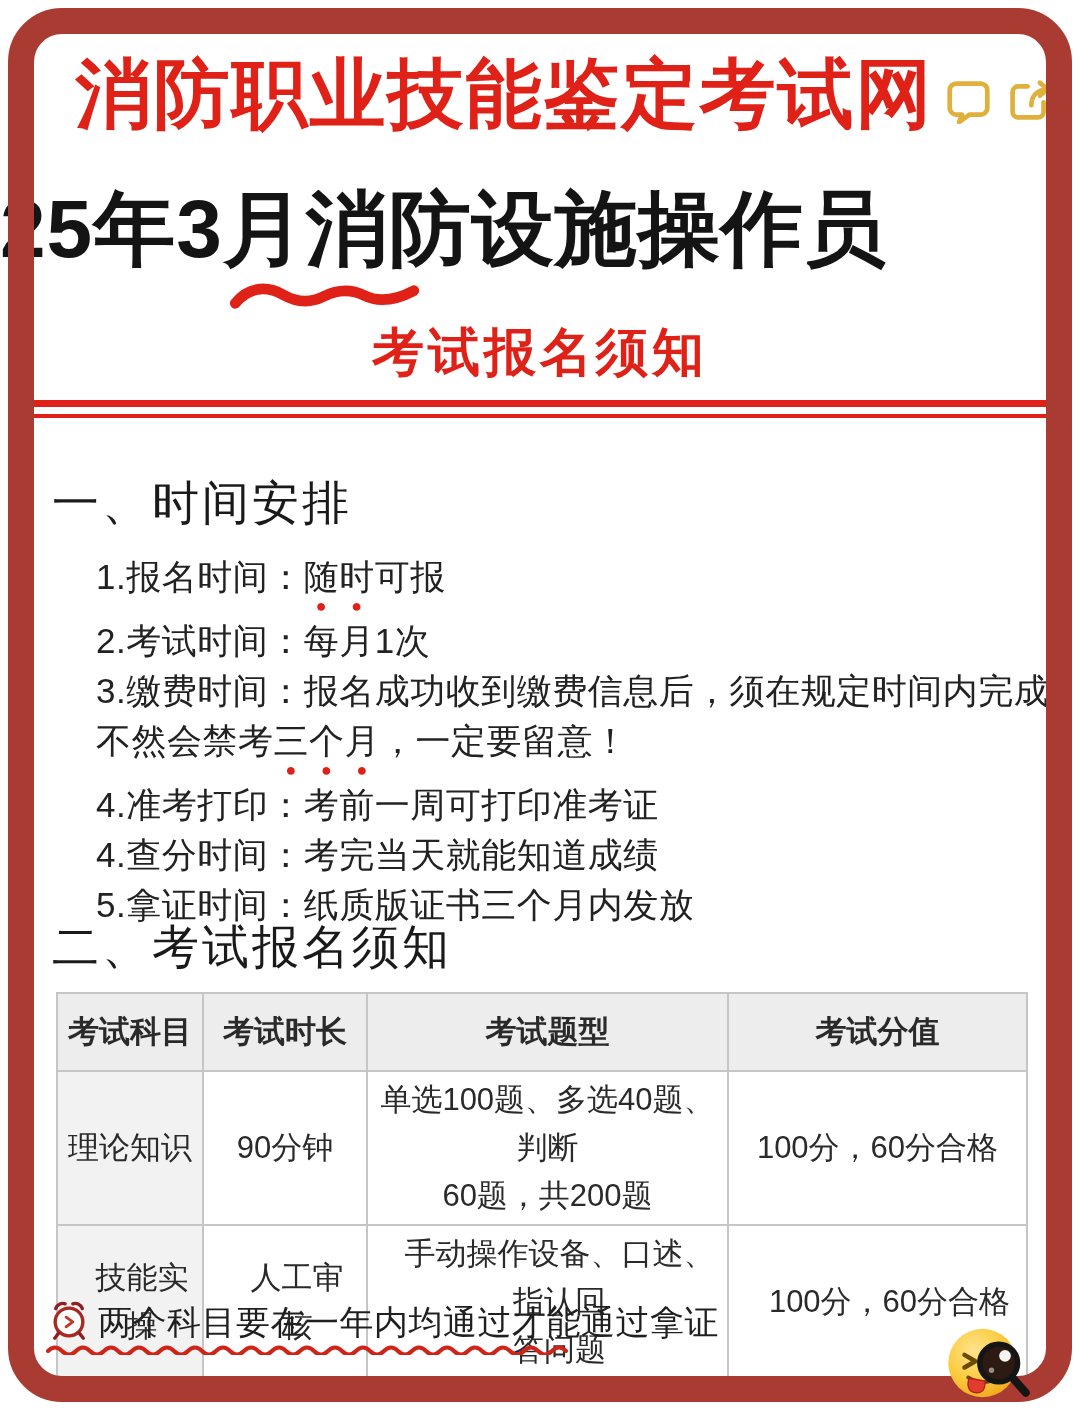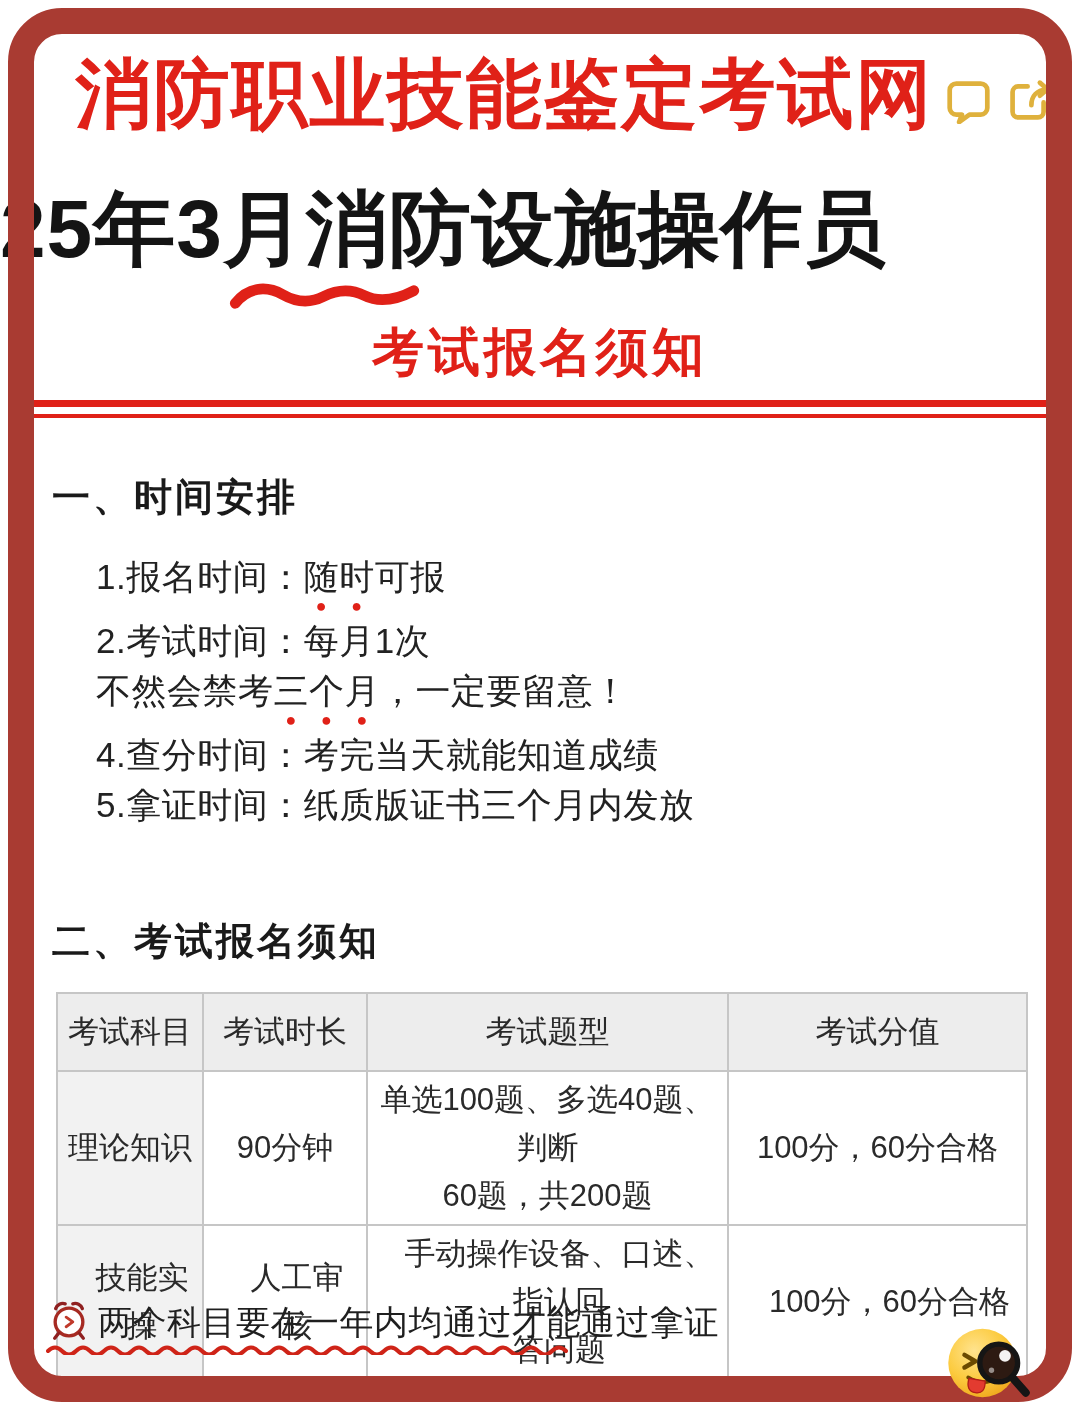--- a/index.html
+++ b/index.html
@@ -46,21 +46,21 @@
     text-align:center;
     font-size:52px;font-weight:700;letter-spacing:4px;
     color:var(--accent,#e02118);
     z-index:2;
   }
   .rule-thick{position:absolute;left:34px;right:34px;top:400px;height:7px;background:var(--accent,#e02118);z-index:2;}
   .rule-thin{position:absolute;left:34px;right:34px;top:414px;height:4px;background:var(--accent,#e02118);z-index:2;}
   
   .section-heading{
     position:absolute;left:52px;
-    font-size:38px;font-weight:700;letter-spacing:3px;
+    font-size:47px;font-weight:400;letter-spacing:3px;
     color:#1a1a1a;white-space:nowrap;z-index:2;
   }
   .heading-1{top:472px;}
   .heading-2{top:916px;}
   .schedule-list{
     position:absolute;left:52px;top:552px;width:985px;z-index:2;margin-left:44px;
   }
   .schedule-item{
     font-size:35px;font-weight:500;line-height:50px;
     color:#222;letter-spacing:0.5px;white-space:nowrap;
@@ -76,21 +76,21 @@
     position:absolute;left:56px;top:992px;z-index:2;
     border-collapse:collapse;table-layout:fixed;width:970px;
   }
   .exam-table th,.exam-table td{
     border:2px solid var(--table-border,#c6c6c6);
     text-align:center;vertical-align:middle;
     padding:4px 8px;
   }
   .exam-table th{
     background:var(--table-header-bg,#ededed);
-    font-size:31px;font-weight:400;height:68px;color:#2a2a2a;
+    font-size:31px;font-weight:700;height:68px;color:#2a2a2a;
   }
   .exam-table td{
     font-size:31px;font-weight:500;color:#2a2a2a;
     white-space:pre-line;line-height:1.55;
   }
   .exam-table td.rowhead{background:var(--table-rowhead-bg,#f2f2f2);font-weight:400;}
   .exam-table tbody tr:nth-child(1) td{height:105px;padding-left:8px;}
   .exam-table tbody tr:nth-child(2) td{height:88px;padding-left:32px;}
   
   .note{
@@ -134,21 +134,23 @@
   </span>
   <div class="subtitle">考试报名须知</div>
 
   <div class="rule-thick"></div>
   <div class="rule-thin"></div>
 
   <div class="section-heading heading-1">一、时间安排</div>
   <div class="schedule-list">
     <div class="schedule-item"><span>1.报名时间：</span><span class="emph-dots">随时</span><span>可报</span></div>
     <div class="schedule-item"><span>2.考试时间：每月1次</span></div>
+    <div class="schedule-item"><span>3.缴费时间：报名成功收到缴费信息后，须在规定时间内完成，</span></div>
     <div class="schedule-item"><span>不然会禁考</span><span class="emph-dots">三个月</span><span>，一定要留意！</span></div>
+    <div class="schedule-item"><span>4.准考打印：考前一周可打印准考证</span></div>
     <div class="schedule-item"><span>4.查分时间：考完当天就能知道成绩</span></div>
     <div class="schedule-item"><span>5.拿证时间：纸质版证书三个月内发放</span></div>
   </div>
 
   <div class="section-heading heading-2">二、考试报名须知</div>
   <table class="exam-table">
     <colgroup>
       <col style="width:146px">
         <col style="width:164px">
         <col style="width:361px">

